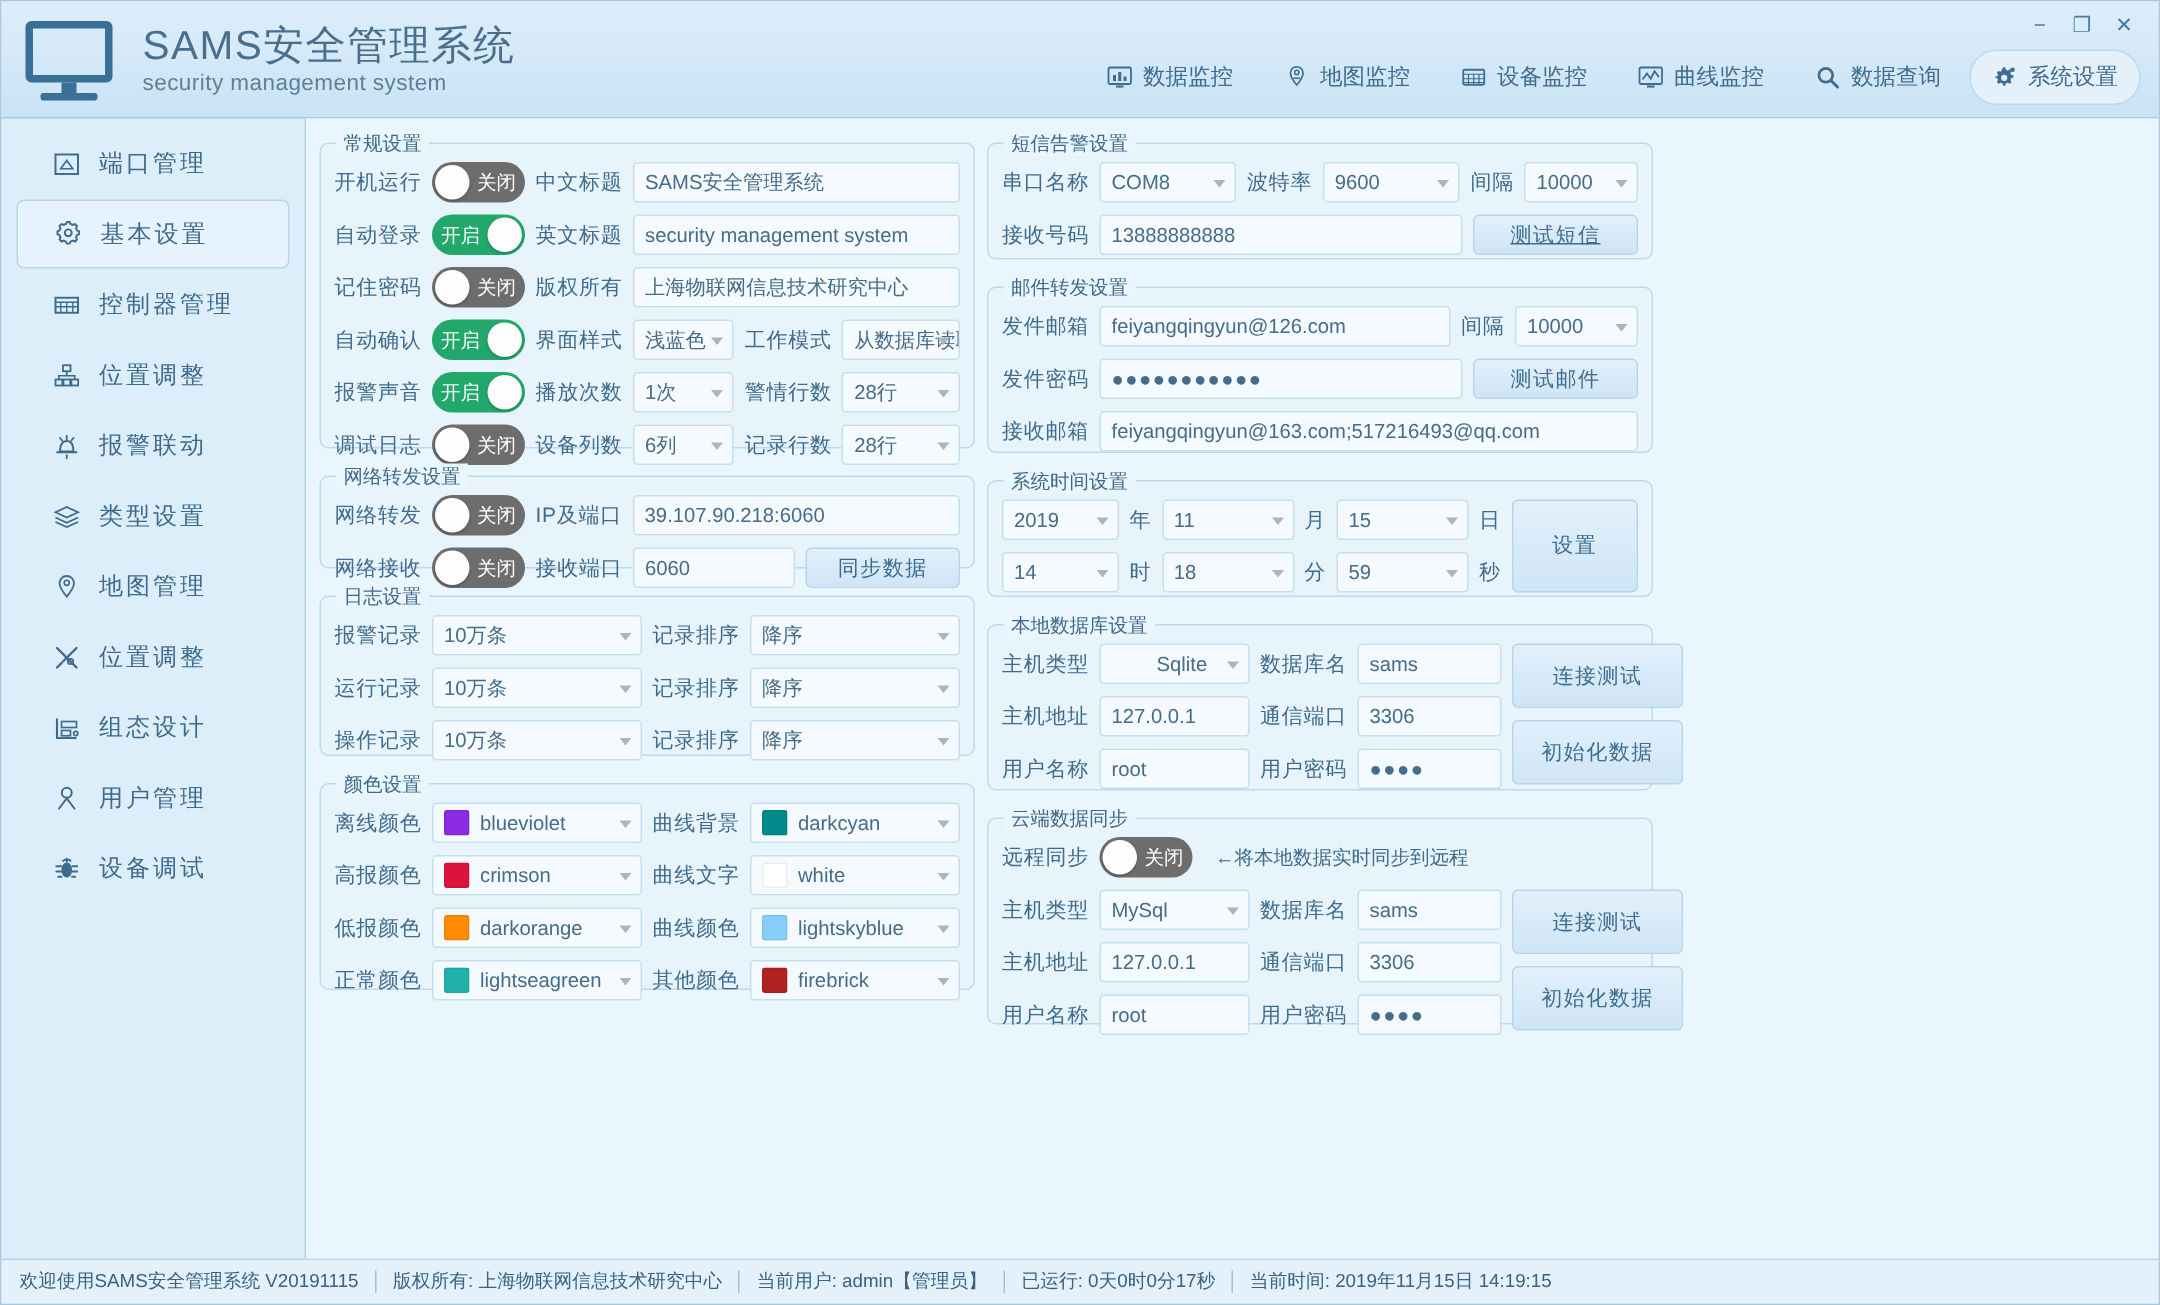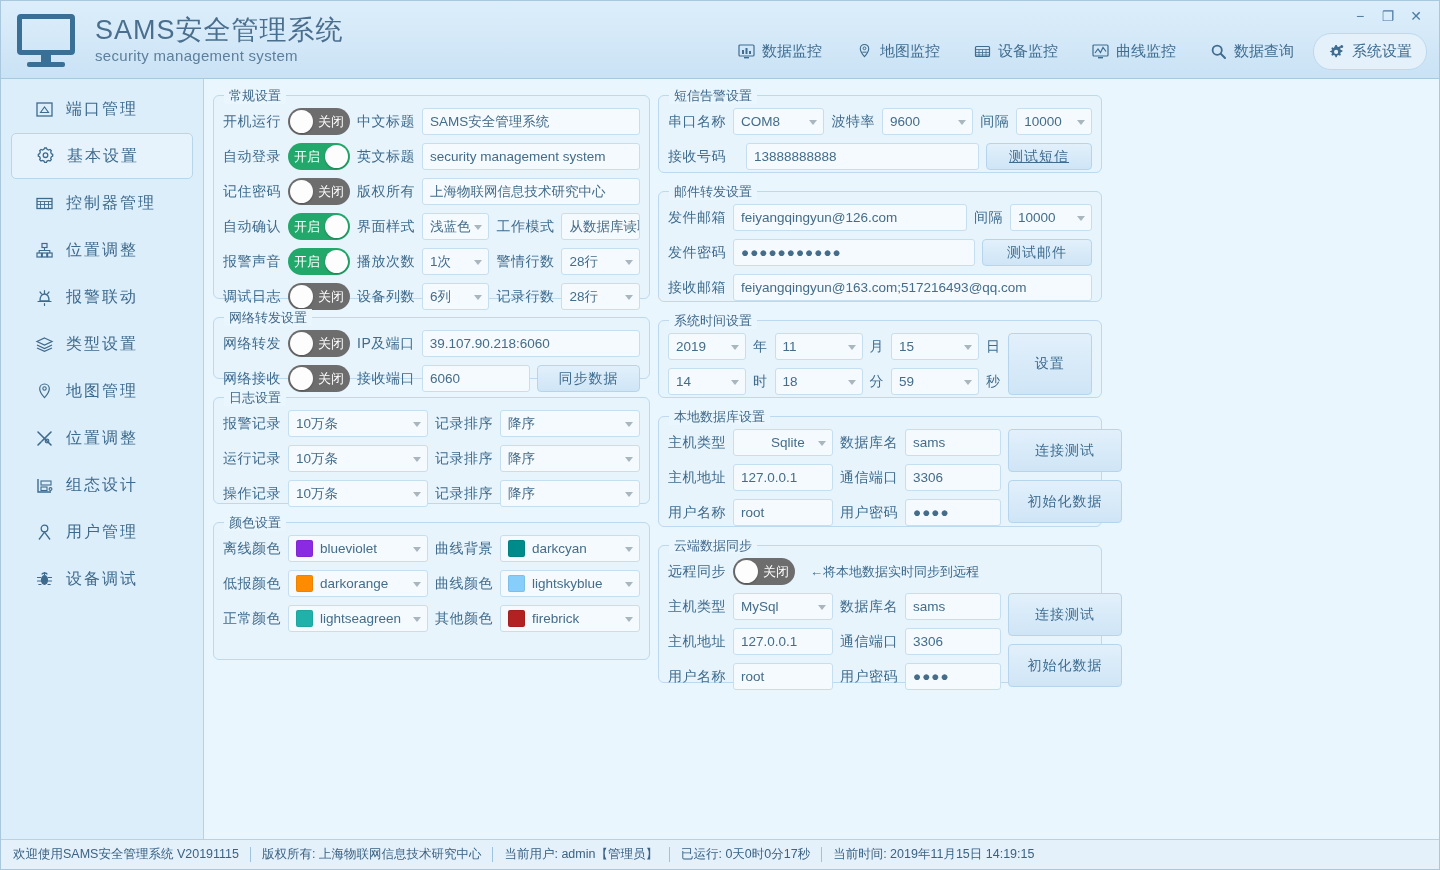--- a/index.html
+++ b/index.html
@@ -465,20 +465,32 @@
                 <span class="swatch" style="background:#8a2be2"></span>
                 <span>blueviolet</span>
               </div>
               <span class="lbl">曲线背景</span>
               <div class="sel" style="width:150px;">
                 <span class="swatch" style="background:#008b8b"></span>
                 <span>darkcyan</span>
               </div>
             </div>
             <div class="row">
+              <span class="lbl">高报颜色</span>
+              <div class="sel" style="width:150px;">
+                <span class="swatch" style="background:#dc143c"></span>
+                <span>crimson</span>
+              </div>
+              <span class="lbl">曲线文字</span>
+              <div class="sel" style="width:150px;">
+                <span class="swatch" style="background:#ffffff"></span>
+                <span>white</span>
+              </div>
+            </div>
+            <div class="row">
               <span class="lbl">低报颜色</span>
               <div class="sel" style="width:150px;">
                 <span class="swatch" style="background:#ff8c00"></span>
                 <span>darkorange</span>
               </div>
               <span class="lbl">曲线颜色</span>
               <div class="sel" style="width:150px;">
                 <span class="swatch" style="background:#87cefa"></span>
                 <span>lightskyblue</span>
               </div>
@@ -505,21 +517,21 @@
             <div class="row">
               <span class="lbl">串口名称</span>
               <div class="sel" style="width:105px;">COM8</div>
               <span class="lbl">波特率</span>
               <div class="sel" style="width:105px;">9600</div>
               <span class="lbl">间隔</span>
               <div class="sel" style="width:86px;">10000</div>
             </div>
             <div class="row">
               <span class="lbl">接收号码</span>
-              <div class="inp" style="width:250px;margin-left:13px;">13888888888</div>
+              <div class="inp" style="width:250px;">13888888888</div>
               <div class="btn" style="width:114px;height:27px;text-decoration:underline;">测试短信</div>
             </div>
           </div>
 
           <div class="grp" style="height:111px;">
             <div class="legend">邮件转发设置</div>
             <div class="row">
               <span class="lbl">发件邮箱</span>
               <div class="inp" style="width:250px;">feiyangqingyun@126.com</div>
               <span class="lbl">间隔</span>

